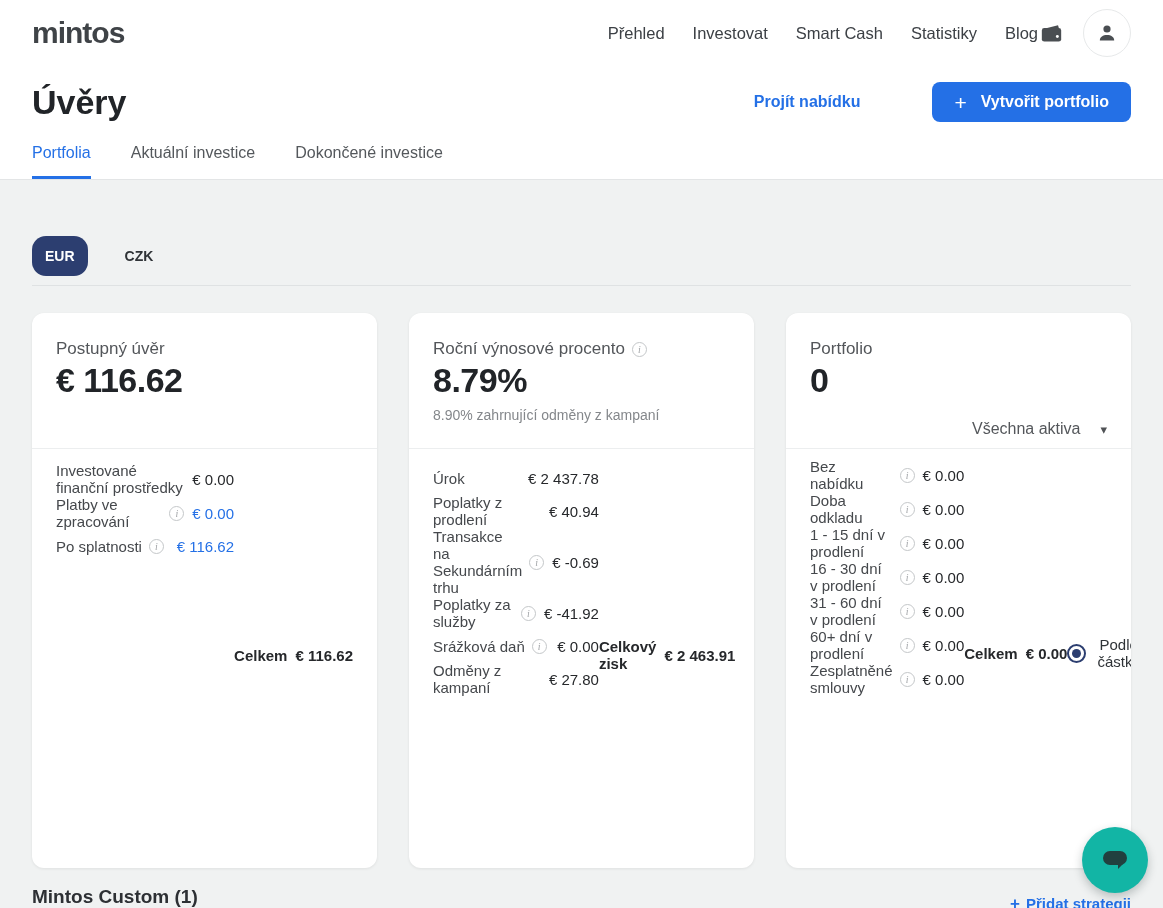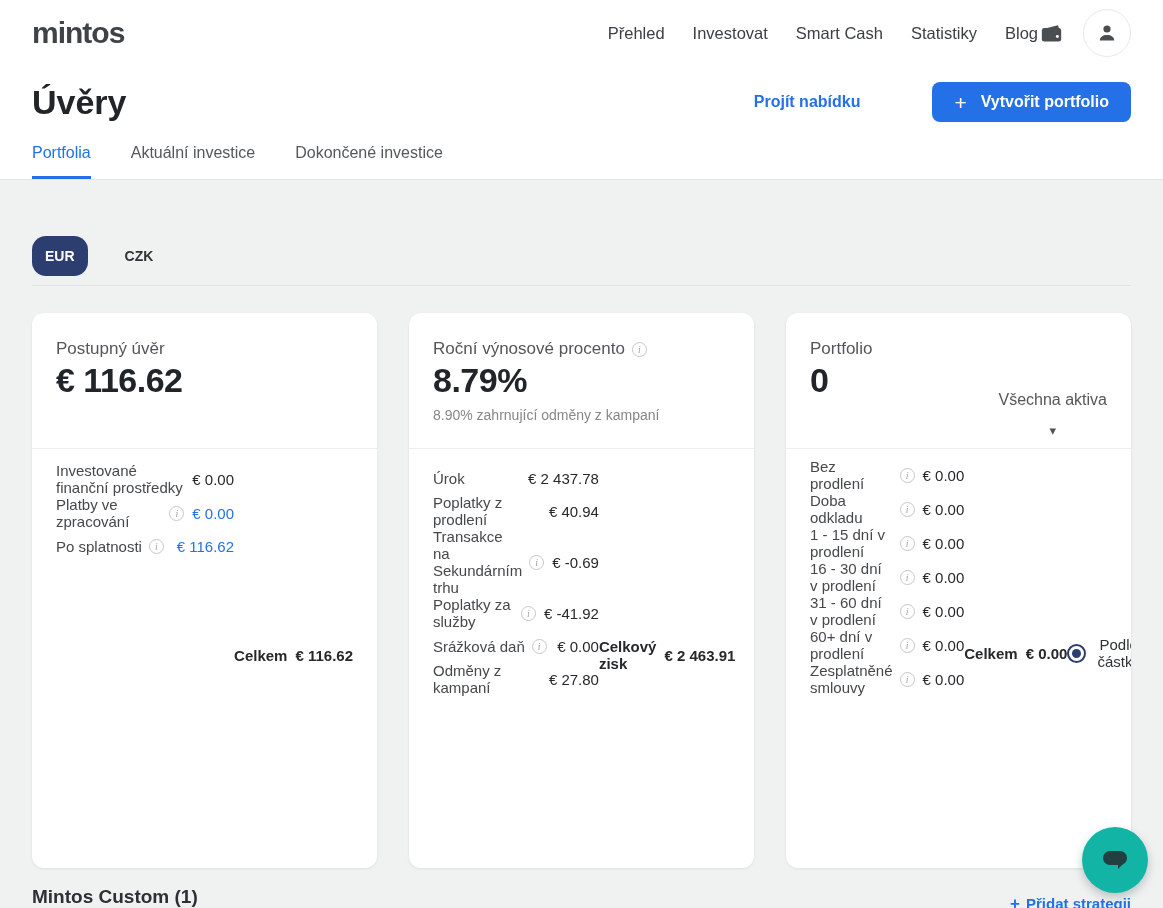--- a/index.html
+++ b/index.html
@@ -49,22 +49,22 @@
   .section-divider{height:1px;background:#DFE2E3;margin-top:9px;}
   
   .cards{display:flex;gap:32px;margin-top:27px;}
   .card{flex:1;background:#fff;border-radius:12px;height:555px;overflow:hidden;
     box-shadow:0 1px 3px rgba(25,28,31,.08);display:flex;flex-direction:column;}
   .card-header{height:136px;padding:26px 24px 0;position:relative;border-bottom:1px solid #ECEEEF;}
   .card-title-line{display:flex;align-items:center;gap:7px;}
   .card-title{font-size:17px;color:#53565A;}
   .card-value{font-size:34px;font-weight:700;color:#212428;margin-top:2px;letter-spacing:-.5px;}
   .card-subtitle{font-size:14px;color:#84878B;margin-top:7px;}
-  .dropdown{position:absolute;right:24px;bottom:10px;display:flex;align-items:center;gap:14px;
-    font-size:16px;color:#54575B;cursor:pointer;background:none;border:none;flex-direction:column;}
+  .dropdown{position:absolute;right:24px;bottom:10px;display:flex;align-items:center;gap:20px;
+    font-size:16px;color:#54575B;cursor:pointer;background:none;border:none;}
   .caret{font-size:13px;color:#505356;}
   .card-body{padding:13px 24px 20px;flex:1;display:flex;flex-direction:row;}
   .stat-row{display:flex;align-items:center;min-height:32px;}
   .row-label{font-size:15px;color:var(--row-label);}
   .row-value{margin-left:auto;font-size:15px;color:#26282B;white-space:nowrap;padding-left:8px;}
   .row-value.link-value{color:var(--accent);cursor:pointer;}
   .info-icon{width:15px;height:15px;border-radius:50%;border:1px solid #C4C7C9;color:#A2A5A8;
     font-size:10px;line-height:13px;text-align:center;margin-left:7px;flex:0 0 auto;cursor:pointer;
     font-family:"Liberation Serif",serif;font-style:italic;}
   .total-divider{height:1px;background:var(--divider);margin:9px 0;}
@@ -228,21 +228,21 @@
         </div>
         <div class="card-value">0</div>
         <button class="dropdown">
           <span>Všechna aktiva</span>
           <span class="caret">▾</span>
         </button>
       </div>
       <div class="card-body" style="padding-top:9px;">
         <div>
             <div class="stat-row">
-              <span class="row-label">Bez prodlení</span>
+              <span class="row-label">Bez nabídku</span>
               <span class="info-icon">i</span>
               <span class="row-value">€ 0.00</span>
             </div>
             <div class="stat-row">
               <span class="row-label">Doba odkladu</span>
               <span class="info-icon">i</span>
               <span class="row-value">€ 0.00</span>
             </div>
             <div class="stat-row">
               <span class="row-label">1 - 15 dní v prodlení</span>

